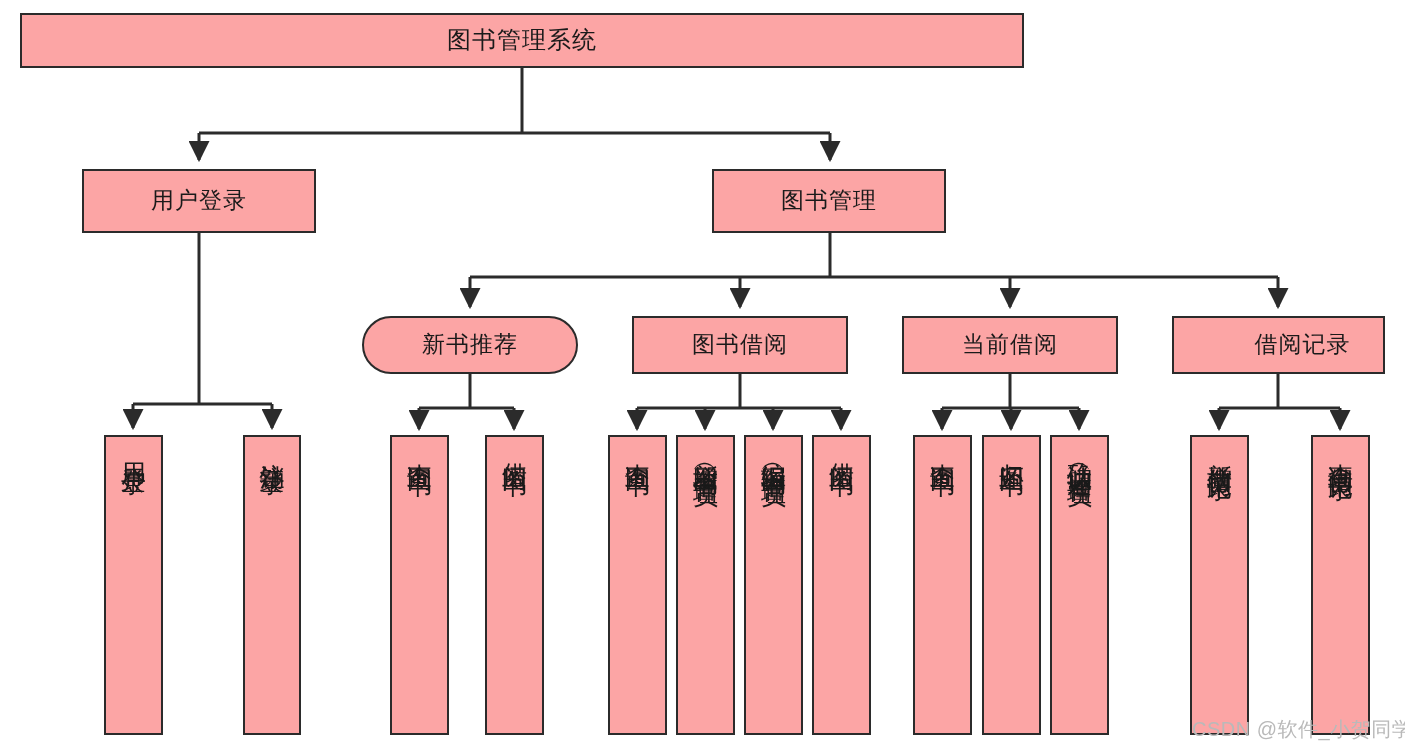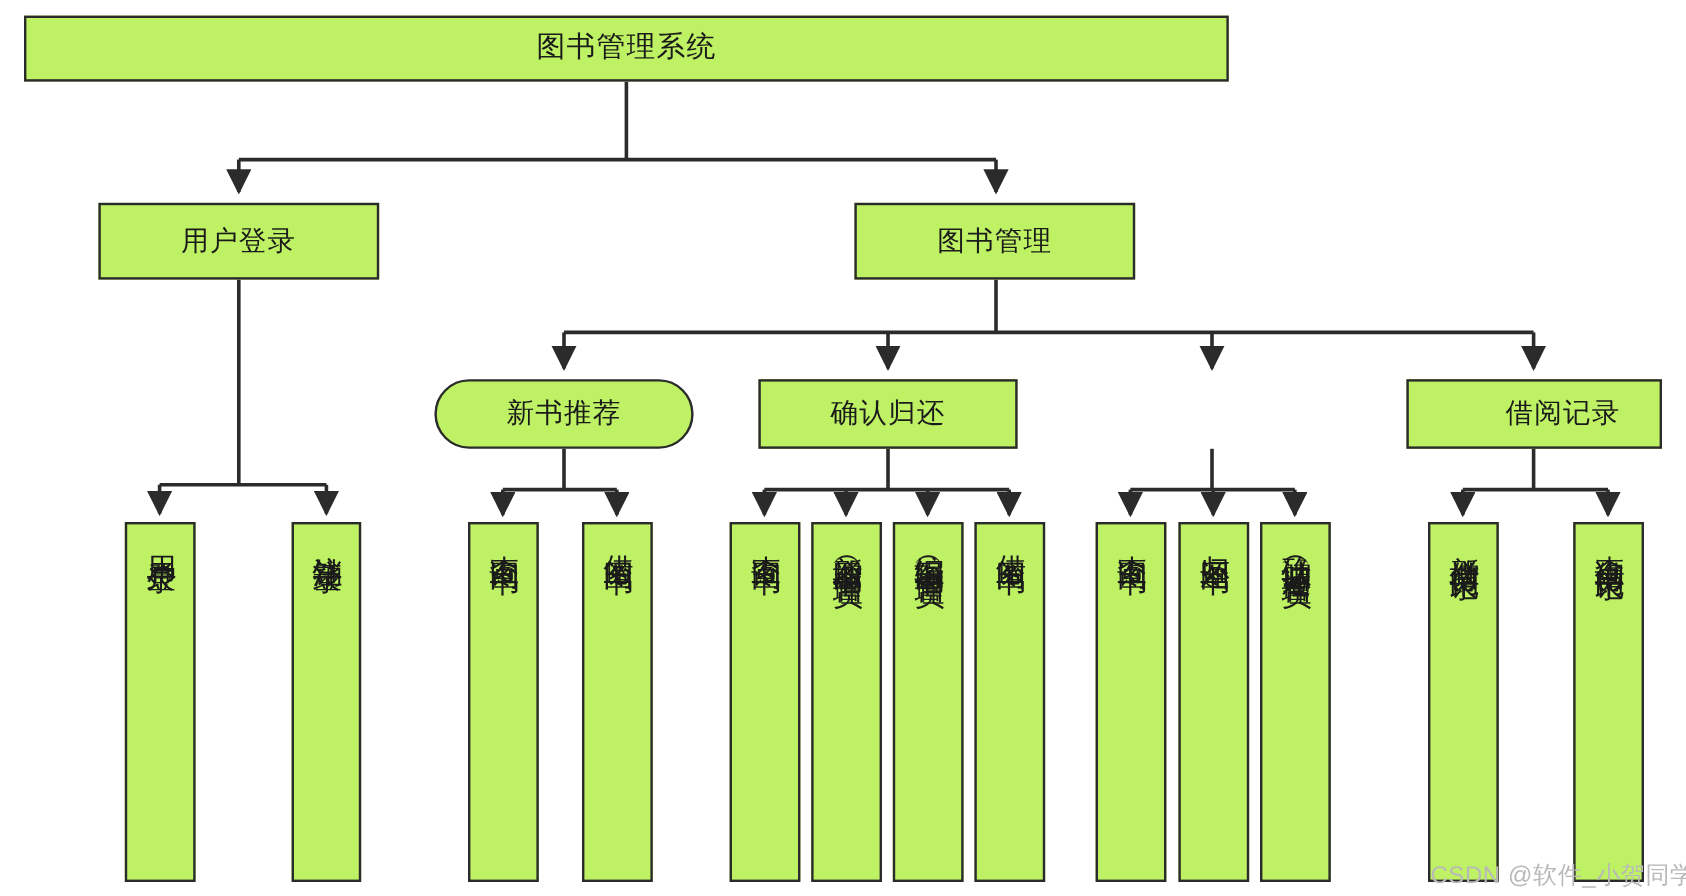--- a/index.html
+++ b/index.html
@@ -22,21 +22,21 @@
     position: absolute;
     left: 0;
     top: 0;
     width: 1405px;
     height: 747px;
     pointer-events: none;
   }
   .node {
     position: absolute;
     box-sizing: border-box;
-    background: #bef264;
+    background: #fca5a5;
     border: 2px solid #2b2b2b;
     display: flex;
     align-items: center;
     justify-content: center;
     z-index: 2;
   }
   .node-label {
     color: #1a1a1a;
     text-align: center;
     line-height: 1.18;
@@ -137,21 +137,24 @@
     <span class="node-label">用户登录</span>
   </div>
   <div class="node h-node" style="left:712px; top:169px; width:234px; height:64px;">
     <span class="node-label">图书管理</span>
   </div>
 
   <div class="node h-node" style="left:362px; top:316px; width:216px; height:58px;border-radius:29px;">
     <span class="node-label">新书推荐</span>
   </div>
   <div class="node h-node" style="left:632px; top:316px; width:216px; height:58px;">
-    <span class="node-label">确认归还</span>
+    <span class="node-label">图书借阅</span>
+  </div>
+  <div class="node h-node" style="left:902px; top:316px; width:216px; height:58px;">
+    <span class="node-label">当前借阅</span>
   </div>
   <div class="node h-node" style="left:1172px; top:316px; width:213px; height:58px;padding-left:48px;">
     <span class="node-label">借阅记录</span>
   </div>
 
   <div class="node v-node" style="left:104px; top:435px; width:59px; height:300px;">
     <span class="node-label">用户登录</span>
   </div>
   <div class="node v-node" style="left:243px; top:435px; width:58px; height:300px;">
     <span class="node-label">注销登录</span>

